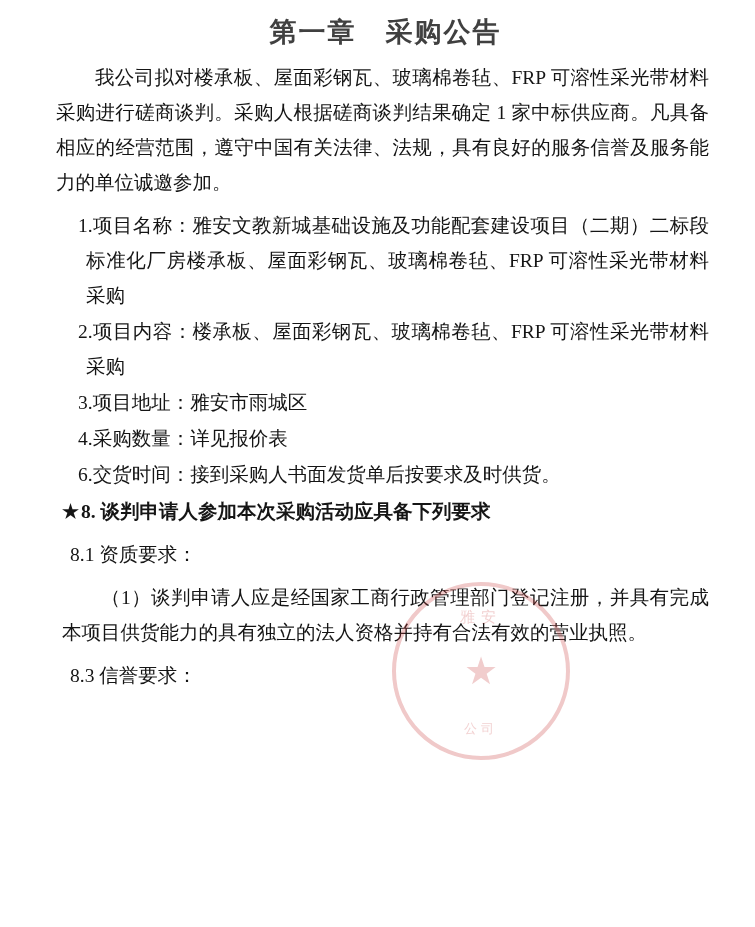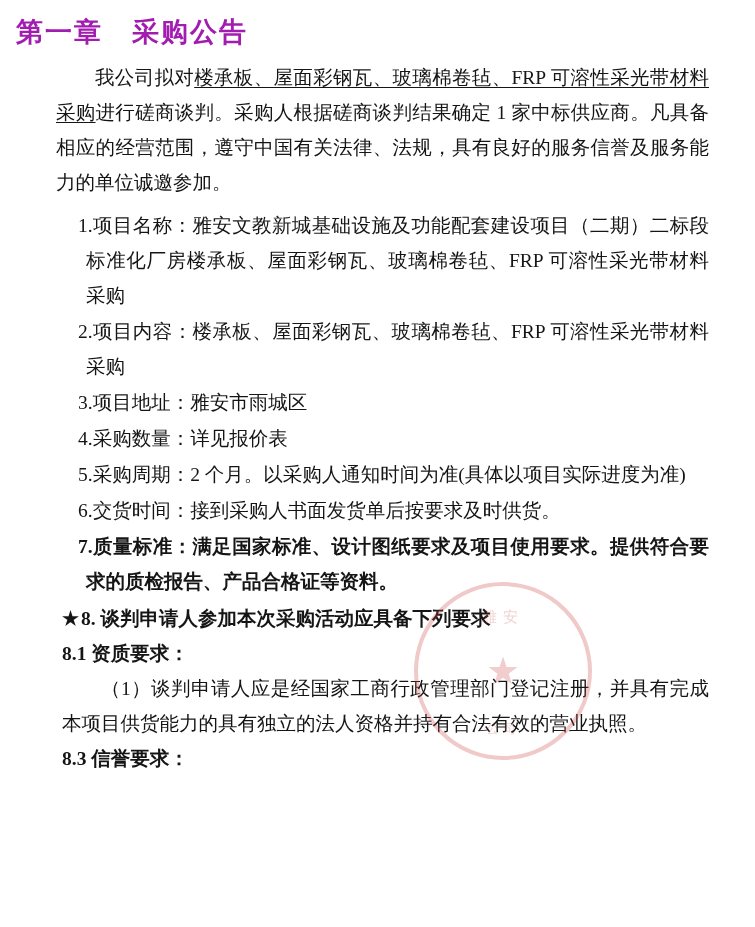--- a/index.html
+++ b/index.html
@@ -16,41 +16,41 @@
     overflow: hidden;
   }
   .page {
     position: relative;
     width: 755px;
     height: 927px;
     padding: 0;
     box-sizing: border-box;
   }
   .doc-title {
+    text-align: center;
     font-size: 27px;
     font-weight: bold;
     letter-spacing: 2px;
     margin: 14px 0 10px 16px;
-    color: #a21caf;
+    color: #404040;
   }
   .body-area {
     padding: 0 46px 0 56px;
     font-size: 19.5px;
     line-height: 35px;
   }
   .para {
     margin: 0 0 2px 0;
     text-align: justify;
     text-justify: inter-ideograph;
   }
   .indent2 {
     text-indent: 2em;
   }
   .u {
-    text-decoration: underline;
     text-underline-offset: 3px;
   }
   .list {
     margin: 8px 0 0 0;
     padding: 0;
     list-style: none;
   }
   .list-item {
     margin: 0 0 1px 0;
     padding-left: 30px;
@@ -67,34 +67,33 @@
     padding-left: 6px;
     display: flex;
     align-items: flex-start;
     gap: 2px;
   }
   .star-glyph {
     font-size: 19px;
     line-height: 35px;
   }
   .sec {
-    margin: 0;
+    margin: 8px;
     padding-left: 6px;
-    font-weight: bold;
   }
   .sec-body {
     padding-left: 6px;
     text-indent: 2em;
     text-align: justify;
     text-justify: inter-ideograph;
   }
   
   .seal {
     position: absolute;
-    left: 414px;
+    left: 392px;
     top: 568px;
     width: 170px;
     height: 170px;
     border: 4px solid rgba(200, 60, 60, 0.33);
     border-radius: 50%;
     pointer-events: none;
     opacity: 0.85;
   }
   .seal .seal-star {
     position: absolute;
@@ -147,27 +146,21 @@
       <li class="list-item">
         <span>2.</span><span>项目内容：</span><span>楼承板、屋面彩钢瓦、玻璃棉卷毡、FRP 可溶性采光带材料采购</span>
       </li>
       <li class="list-item">
         <span>3.</span><span>项目地址：</span><span>雅安市雨城区</span>
       </li>
       <li class="list-item">
         <span>4.</span><span>采购数量：</span><span>详见报价表</span>
       </li>
       <li class="list-item">
-        <span>5.</span><span>采购周期：</span><span>2 个月。以采购人通知时间为准(具体以项目实际进度为准)</span>
-      </li>
-      <li class="list-item">
         <span>6.</span><span>交货时间：</span><span>接到采购人书面发货单后按要求及时供货。</span>
-      </li>
-      <li class="list-item bold">
-        <span>7.</span><span>质量标准：</span><span>满足国家标准、设计图纸要求及项目使用要求。提供符合要求的质检报告、产品合格证等资料。</span>
       </li>
     </ul>
 
     <div class="star-item">
       <span class="star-glyph">★</span>
       <span>8. 谈判申请人参加本次采购活动应具备下列要求</span>
     </div>
 
     <div class="sec">8.1 资质要求：</div>
     <div class="sec-body">（1）谈判申请人应是经国家工商行政管理部门登记注册，并具有完成本项目供货能力的具有独立的法人资格并持有合法有效的营业执照。</div>

